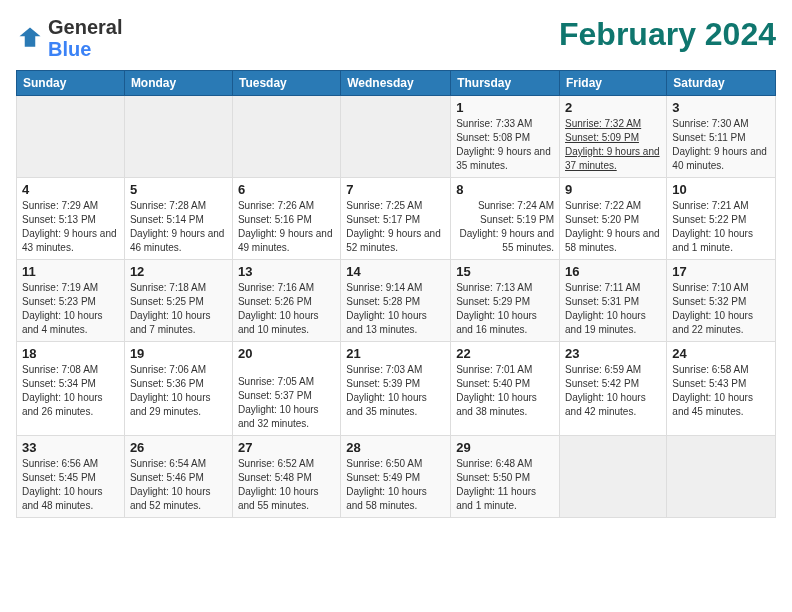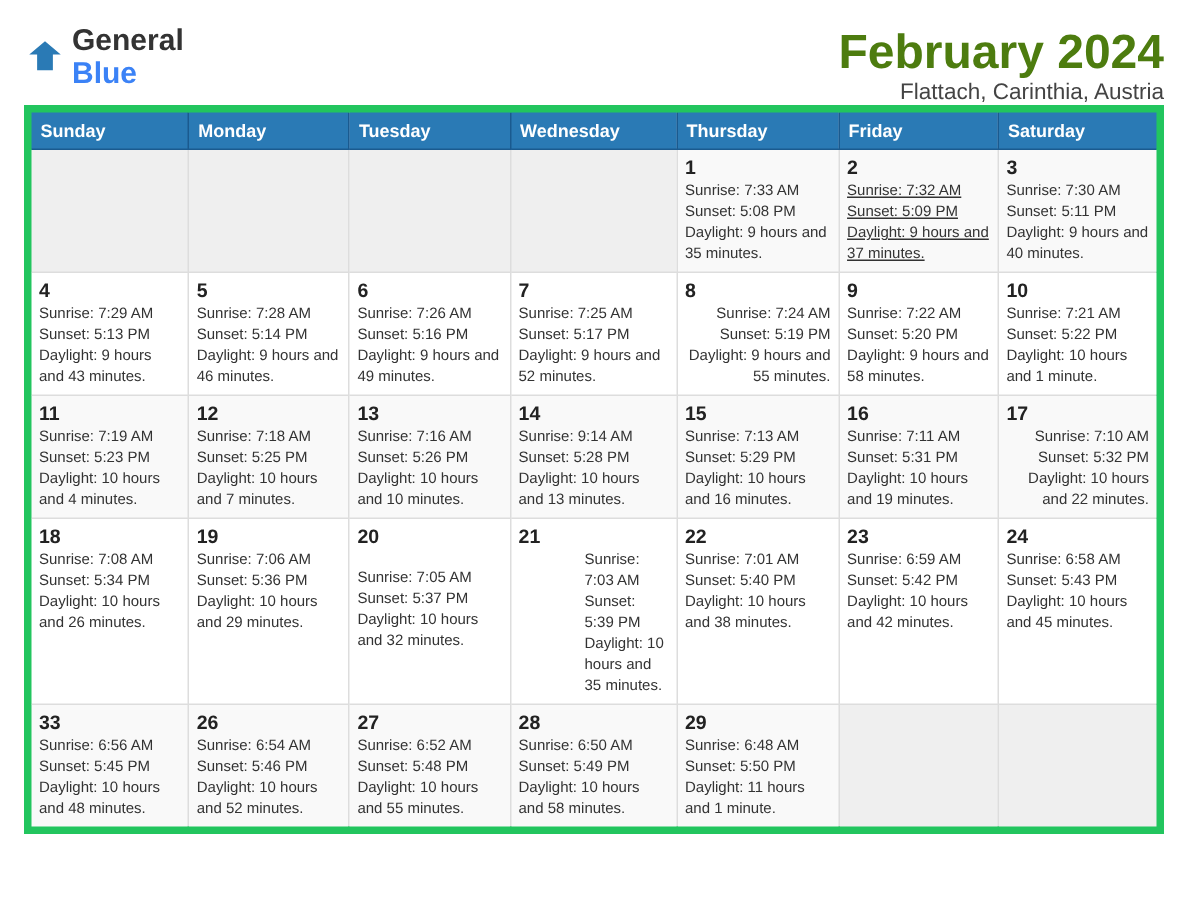--- a/index.html
+++ b/index.html
@@ -7,20 +7,21 @@
       font-family: Arial, sans-serif;
       background: #fff;
       width: 792px;
       min-height: 612px;
       padding: 16px;
     }
     .header-section {
       display: flex;
       justify-content: space-between;
       align-items: flex-start;
+      margin-bottom: 10px;
     }
     .logo {
       display: flex;
       align-items: center;
       gap: 4px;
     }
     .logo-text {
       font-size: 20px;
       font-weight: bold;
       line-height: 1.1;
@@ -30,30 +31,30 @@
     .logo-icon {
       width: 28px;
       height: 28px;
     }
     .title-area {
       text-align: right;
     }
     .month-title {
       font-size: 32px;
       font-weight: bold;
-      color: #4d7c0f;
+      color: #0f766e;
     }
     .location-title {
       font-size: 15px;
       color: #444;
     }
     .calendar {
       width: 100%;
       border-collapse: collapse;
-      border: 5px solid #22c55e;
+      border: 1px solid #22c55e;
     }
     .calendar th {
       background: #2a7ab5;
       color: #fff;
       font-size: 12px;
       font-weight: bold;
       padding: 5px 6px;
       text-align: left;
       border: 1px solid #1a5a8f;
     }
@@ -101,21 +102,20 @@
     <svg class="logo-icon" viewBox="0 0 32 32">
       <polygon points="16,4 28,14 22,14 22,26 10,26 10,14 4,14" fill="#2a7ab5"></polygon>
     </svg>
     <div class="logo-text">
       <span class="logo-general">General</span><br>
       <span class="logo-blue">Blue</span>
     </div>
   </div>
   <div class="title-area">
     <div class="month-title">February 2024</div>
-    <div class="location-title">Flattach, Carinthia, Austria</div>
   </div>
 </div>
 
 <table class="calendar">
   <thead>
     <tr>
     <th>Sunday</th>
         <th>Monday</th>
         <th>Tuesday</th>
         <th>Wednesday</th>
@@ -225,21 +225,21 @@
 Daylight: 10 hours and 16 minutes.</div>
         </td>
         <td>
           <span class="day-number">16</span>
           <div class="day-info" style="white-space: pre-line;">Sunrise: 7:11 AM
 Sunset: 5:31 PM
 Daylight: 10 hours and 19 minutes.</div>
         </td>
         <td>
           <span class="day-number">17</span>
-          <div class="day-info" style="white-space: pre-line; text-align: right;">Sunrise: 7:10 AM
+          <div class="day-info" style="white-space: pre-line;">Sunrise: 7:10 AM
 Sunset: 5:32 PM
 Daylight: 10 hours and 22 minutes.</div>
         </td>
       </tr>
       <tr class="row-even">
         <td>
           <span class="day-number">18</span>
           <div class="day-info" style="white-space: pre-line;">Sunrise: 7:08 AM
 Sunset: 5:34 PM
 Daylight: 10 hours and 26 minutes.</div>
@@ -251,21 +251,21 @@
 Daylight: 10 hours and 29 minutes.</div>
         </td>
         <td>
           <span class="day-number">20</span>
           <div class="day-info" style="white-space: pre-line; margin-top: 14px;">Sunrise: 7:05 AM
 Sunset: 5:37 PM
 Daylight: 10 hours and 32 minutes.</div>
         </td>
         <td>
           <span class="day-number">21</span>
-          <div class="day-info" style="white-space: pre-line; margin-left: 44px;">Sunrise: 7:03 AM
+          <div class="day-info" style="white-space: pre-line;">Sunrise: 7:03 AM
 Sunset: 5:39 PM
 Daylight: 10 hours and 35 minutes.</div>
         </td>
         <td>
           <span class="day-number">22</span>
           <div class="day-info" style="white-space: pre-line;">Sunrise: 7:01 AM
 Sunset: 5:40 PM
 Daylight: 10 hours and 38 minutes.</div>
         </td>
         <td>

